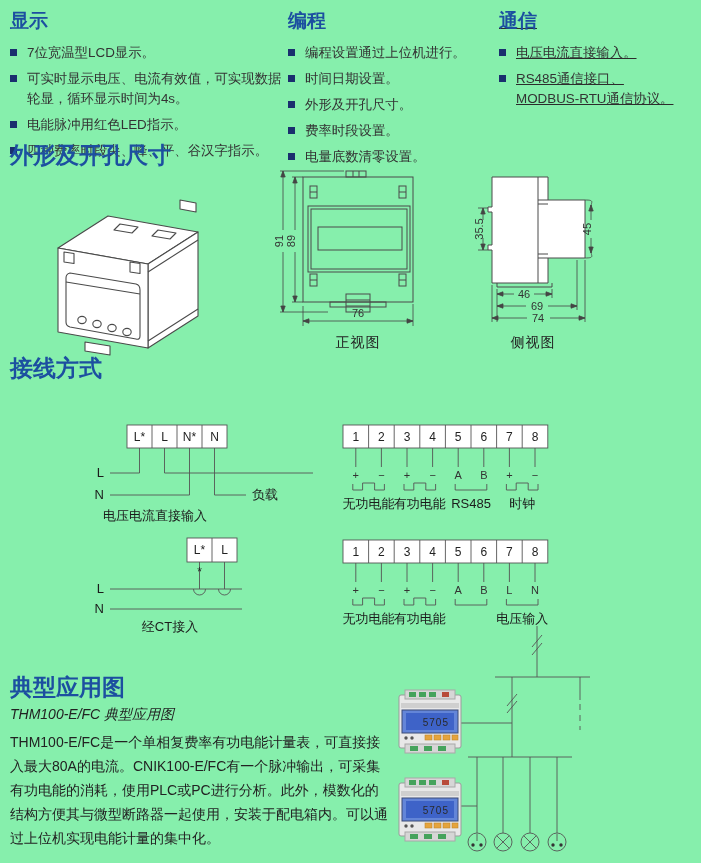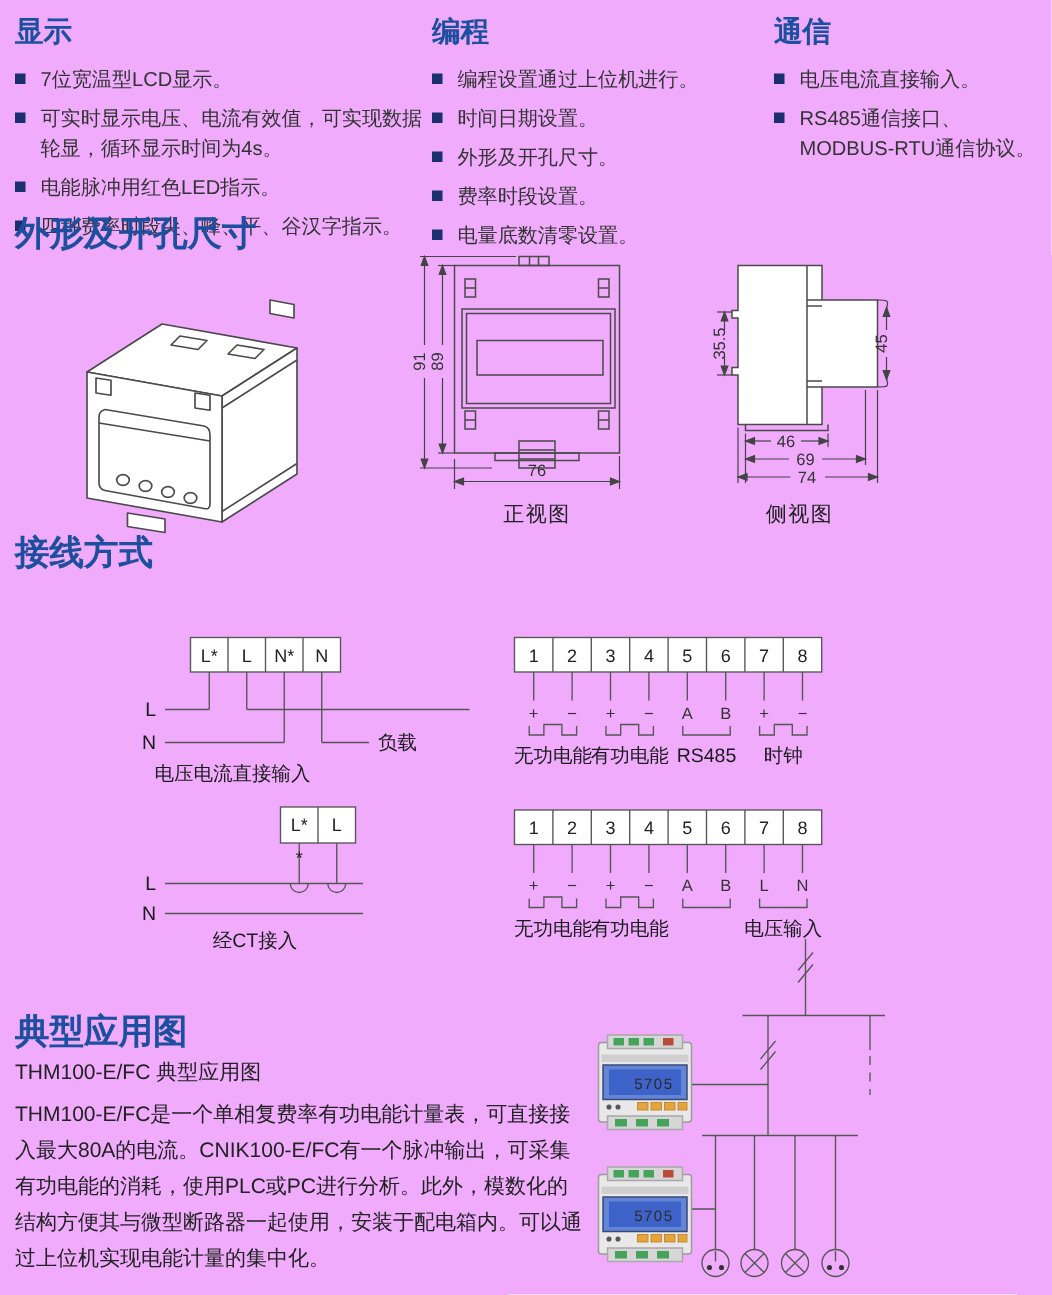--- a/index.html
+++ b/index.html
@@ -1,24 +1,24 @@
 <!DOCTYPE html>
 <html><head>
 <meta charset="utf-8">
 <style>
   html,body{margin:0;padding:0;background:#ffffff;}
-  .page{position:relative;width:701px;height:863px;background:#f0abfc;overflow:hidden;
+  .page{position:relative;width:701px;height:863px;background:#86efac;overflow:hidden;
         font-family:"Liberation Sans",sans-serif;color:#2c2c2c;}
   .col{position:absolute;top:8px;}
   .col-title{font-size:19px;font-weight:bold;color:#1c4fa0;margin:0 0 9px 0;}
   .feat{position:relative;padding-left:17px;margin-bottom:6px;font-size:13.4px;line-height:20px;color:#333;}
   .sq{position:absolute;left:0;top:6px;width:7px;height:7px;background:#1a2f6e;}
   .sec-title{position:absolute;left:10px;font-size:23px;font-weight:bold;color:#1c4fa0;text-align:center;}
   .intro{position:absolute;left:10px;top:388px;width:688px;font-size:13.6px;color:#1b1b1b;}
-  .app-sub{position:absolute;left:10px;top:706px;width:390px;font-size:14px;color:#222;}
+  .app-sub{position:absolute;left:10px;top:706px;width:390px;font-size:14px;color:#222;font-style:italic;}
   .app-body{position:absolute;left:10px;top:730px;width:378px;font-size:14px;line-height:24px;color:#222;}
   svg{position:absolute;overflow:visible;}
   svg text{font-family:"Liberation Sans",sans-serif;fill:#2a2a2a;}
   .ln{stroke:#4a4a4a;stroke-width:1;fill:none;}
   .thin{stroke:#555;stroke-width:0.9;fill:none;}
   .dim{stroke:#444;stroke-width:0.8;fill:none;}
   .dimt{font-size:11px;fill:#333;}
   .cap{font-size:14px;fill:#222;letter-spacing:1px;}
   .tnum{font-size:12px;fill:#222;}
   .sign{font-size:11px;fill:#333;}
@@ -40,21 +40,21 @@
 
   <div class="col" style="left:288px;width:205px;">
     <div class="col-title">编程</div>
     <div class="feat"><span class="sq"></span><span>编程设置通过上位机进行。</span></div>
     <div class="feat"><span class="sq"></span><span>时间日期设置。</span></div>
     <div class="feat"><span class="sq"></span><span>外形及开孔尺寸。</span></div>
     <div class="feat"><span class="sq"></span><span>费率时段设置。</span></div>
     <div class="feat"><span class="sq"></span><span>电量底数清零设置。</span></div>
   </div>
 
-  <div class="col" style="left:516px;width:182px;">
+  <div class="col" style="left:499px;width:182px;text-decoration:underline;">
     <div class="col-title">通信</div>
     <div class="feat"><span class="sq"></span><span>电压电流直接输入。</span></div>
     <div class="feat"><span class="sq"></span><span>RS485通信接口、MODBUS-RTU通信协议。</span></div>
   </div>
 
   <div class="sec-title" style="top:140px;">外形及开孔尺寸</div>
 
   <svg style="left:30px;top:176px;" width="212" height="172" viewBox="0 0 212 172">
     <g stroke="#4a4a4a" stroke-width="1.1" fill="#ffffff" stroke-linejoin="round">
       <polygon points="28,72 78,40 168,56 118,88"></polygon>

